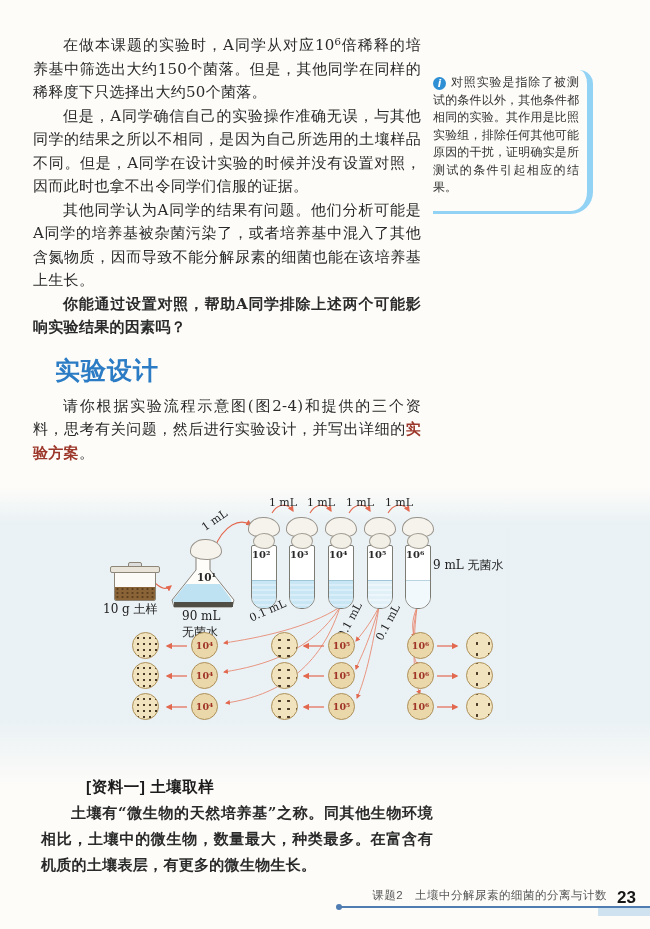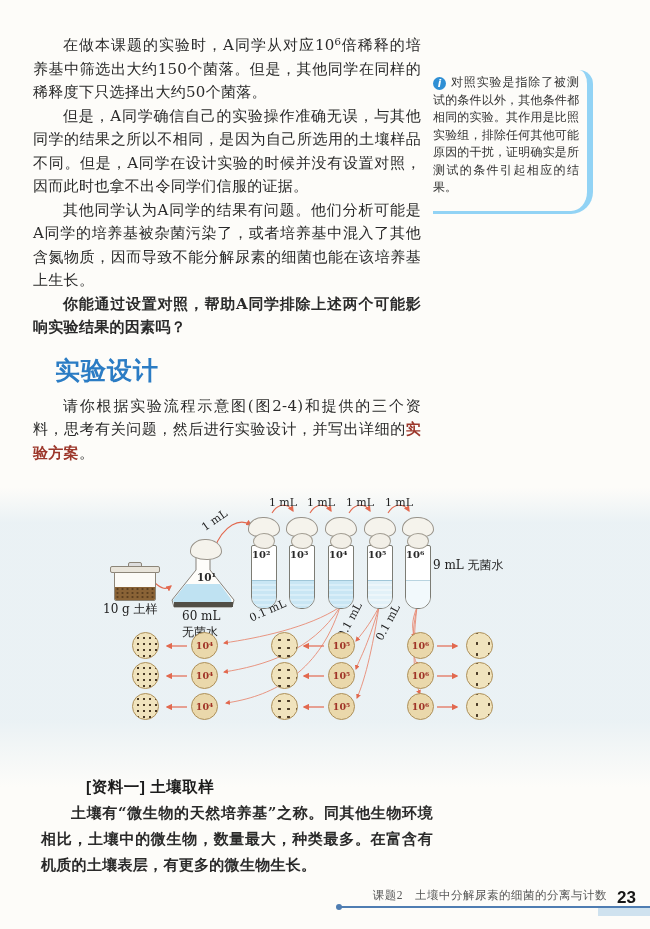--- a/index.html
+++ b/index.html
@@ -58,21 +58,21 @@
            font-size:12.5px;color:#333;z-index:3;letter-spacing:.5px;}
   
   .mat-head{position:absolute;left:68px;top:777px;z-index:3;font-family:"Liberation Sans","DejaVu Sans",sans-serif;
             font-size:15.5px;font-weight:bold;color:#1c1c1c;letter-spacing:.5px;padding-left:18px;}
   .mat-body{position:absolute;left:41px;top:800px;width:392px;z-index:3;font-size:15px;line-height:26px;
             font-weight:600;color:#2a2a2a;text-align:justify;text-indent:2em;letter-spacing:.3px;}
   
   .footer{position:absolute;left:338px;right:0;top:886px;height:20px;z-index:3;
           border-bottom:2px solid #4f7db2;display:flex;align-items:flex-end;justify-content:flex-end;}
   .footer::before{content:"";position:absolute;left:-2px;bottom:-4px;width:6px;height:6px;border-radius:50%;background:#4f7db2;}
-  .footer-chapter{font-family:Liberation Serif, serif;font-size:11.5px;color:#555;
+  .footer-chapter{font-family:Liberation Sans, sans-serif;font-size:11.5px;color:#555;
                   padding-bottom:3px;letter-spacing:.5px;}
   .footer-page{font-family:"Liberation Sans","DejaVu Sans",sans-serif;font-size:17px;font-weight:bold;
                color:#161616;margin:0 14px 0 10px;line-height:17px;}
   .footer-patch{position:absolute;right:0;top:908px;width:52px;height:8px;background:#cfe2ef;z-index:2;}
   svg.overlay{position:absolute;left:0;top:0;width:650px;height:929px;z-index:1;pointer-events:none;}
 </style>
 </head>
 <body>
 
 <div class="page">
@@ -147,21 +147,21 @@
   <div class="jar-knob dg"></div>
   <div class="jar-lid dg"></div>
   <div class="jar-body dg">
       <div class="jar-soil"></div>
     </div>
   <div class="dg dg-label" style="position:absolute;left:103px;top:601px;">10 g 土样</div>
 
   <div class="cap1 dg" style="left:190px;top:539px;"></div>
   <div class="dg" style="position:absolute;left:197px;top:571px;font-size:10.5px;font-weight:bold;color:#2a2a2a;">10¹</div>
   <div class="dg dg-label" style="position:absolute;left:182px;top:608px;line-height:16px;">
-    <div>60 mL</div>
+    <div>90 mL</div>
     <div>无菌水</div>
   </div>
 
   <div class="dg rot-label" style="position:absolute;left:203px;top:522px;transform:rotate(-35deg);">1 mL</div>
 
   <div class="cap1 dg" style="left:248px;top:517px;"></div>
   <div class="cap2 dg" style="left:253px;top:533px;"></div>
   <div class="tube dg" style="left:251px;top:545px;">
     <div class="tube-label">10²</div>
     <div class="liq"></div>

